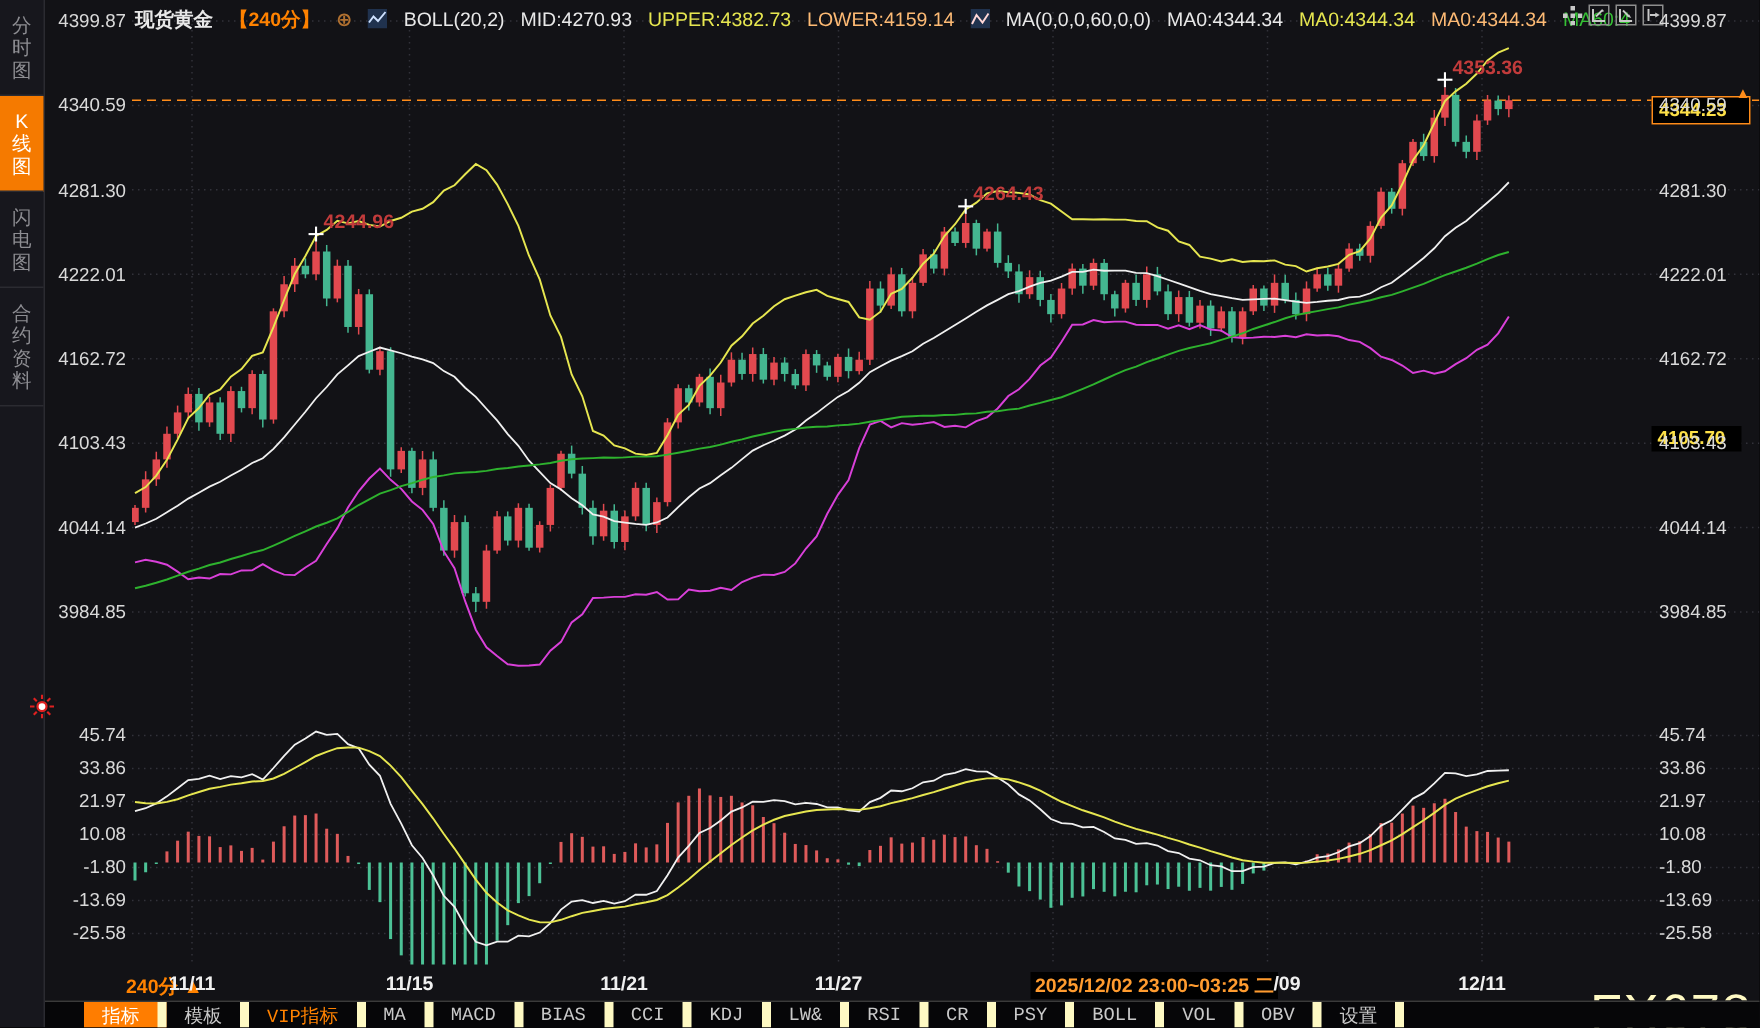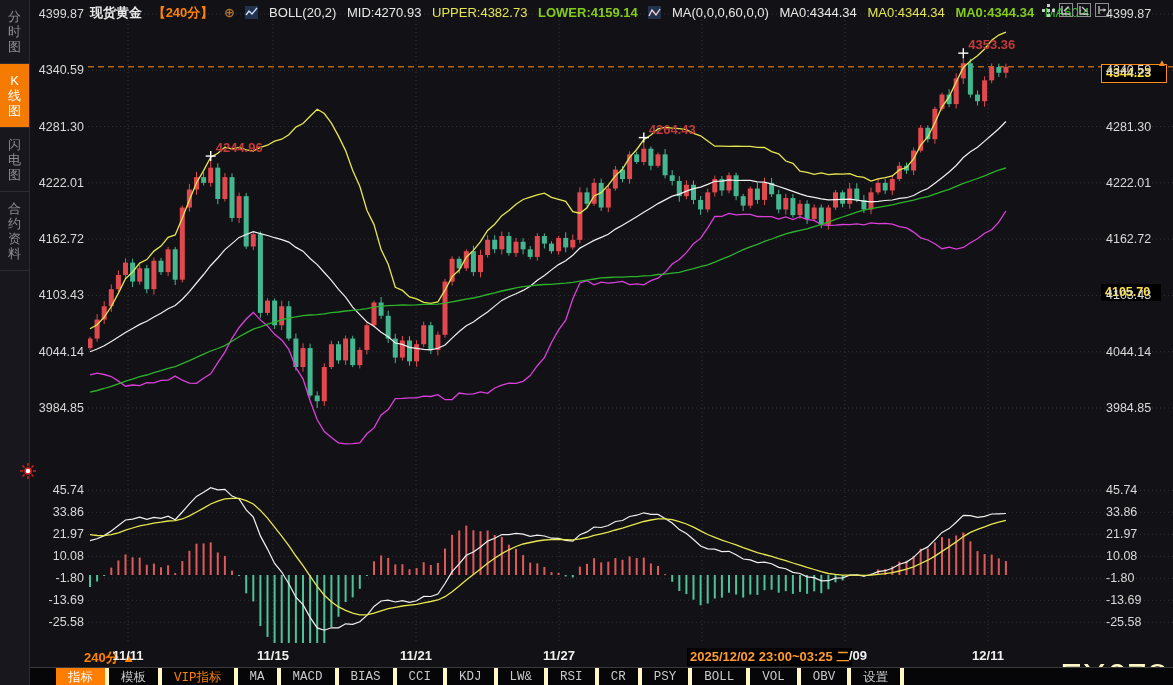--- a/index.html
+++ b/index.html
@@ -9,21 +9,21 @@
   #sidebar{position:absolute;left:0;top:0;width:29px;height:685px;background:#17171d;border-right:1px solid #2b2b31;}
   .side-tab{width:29px;text-align:center;color:#8d8d92;font-size:13px;line-height:15px;padding:9px 0;
             border-bottom:1px solid #2b2b31;cursor:pointer;}
   .side-tab .stack{display:inline-block;width:14px;word-break:break-all;}
   .side-tab.active{background:#f57a00;color:#fff;}
   
   #header{position:absolute;left:90px;top:4px;font-size:13px;color:#e8e8e8;white-space:nowrap;}
   #header span{margin-right:7px;}
   .c-orange{color:#ff8200;font-weight:bold;}
   .c-yellow{color:#e6e650;}
-  .c-magenta{color:#84cc16;font-weight:bold;}
+  .c-magenta{color:#fdba74;}
   .c-green{color:#35c035;}
   .c-white{color:#e8e8e8;}
   .sym{font-weight:bold;}
   .mini-ico{display:inline-block;width:13px;height:13px;vertical-align:-2px;margin-right:4px;}
   #topicons{position:absolute;left:1041px;top:3px;display:flex;gap:4px;}
   .titem{width:14px;height:14px;border:1px solid #8e8e8e;box-sizing:border-box;display:flex;align-items:center;justify-content:center;cursor:pointer;}
   .titem.noborder{border:none;}
   
   .ylab{position:absolute;width:50px;font-size:12.5px;color:#d9d9d9;line-height:14px;}
   .ylab.left{left:34px;text-align:right;}
@@ -37,21 +37,21 @@
   
   #macd-header{position:absolute;left:90px;top:466px;font-size:13px;white-space:nowrap;}
   #macd-header span{margin-right:8px;}
   
   .xlab{position:absolute;top:648px;transform:translateX(-50%);font-size:13px;font-weight:bold;color:#f0f0f0;}
   #period-label{position:absolute;left:84px;top:649px;font-size:13px;font-weight:bold;color:#ff8200;text-align:center;}
   #tooltip{position:absolute;left:687px;top:648px;background:#000;color:#ff9b2f;font-size:13px;font-weight:bold;padding:0 3px;white-space:nowrap;}
   
   #tabbar{position:absolute;left:30px;right:0;top:667px;height:18px;background:#060608;border-top:1px solid #3a3a3a;
           display:flex;align-items:stretch;padding-left:26px;}
-  .btab{font-size:12.5px;color:#c9c9c9;padding:1px 12px;border-right:4px solid #fef9c3;display:flex;align-items:center;cursor:pointer;font-family:"Liberation Mono","DejaVu Sans Mono",monospace;}
+  .btab{font-size:12.5px;color:#c9c9c9;padding:1px 12px;border-right:6px solid #fef9c3;display:flex;align-items:center;cursor:pointer;font-family:"Liberation Mono","DejaVu Sans Mono",monospace;}
   .btab.active{background:#ff7d00;color:#fff;}
   .btab.orange{color:#ff8200;}
   #watermark{position:absolute;left:1060px;top:624px;font-size:35px;color:#fef9c3;letter-spacing:1px;margin-top:32px;}
   #record-icon{position:absolute;left:20px;top:463px;}
   svg text.anno{fill:#c23b3b;font:bold 13px "Liberation Sans",sans-serif;}
   #chart-wrap{position:absolute;left:88px;top:0;}
 </style>
 </head>
 <body>
 

